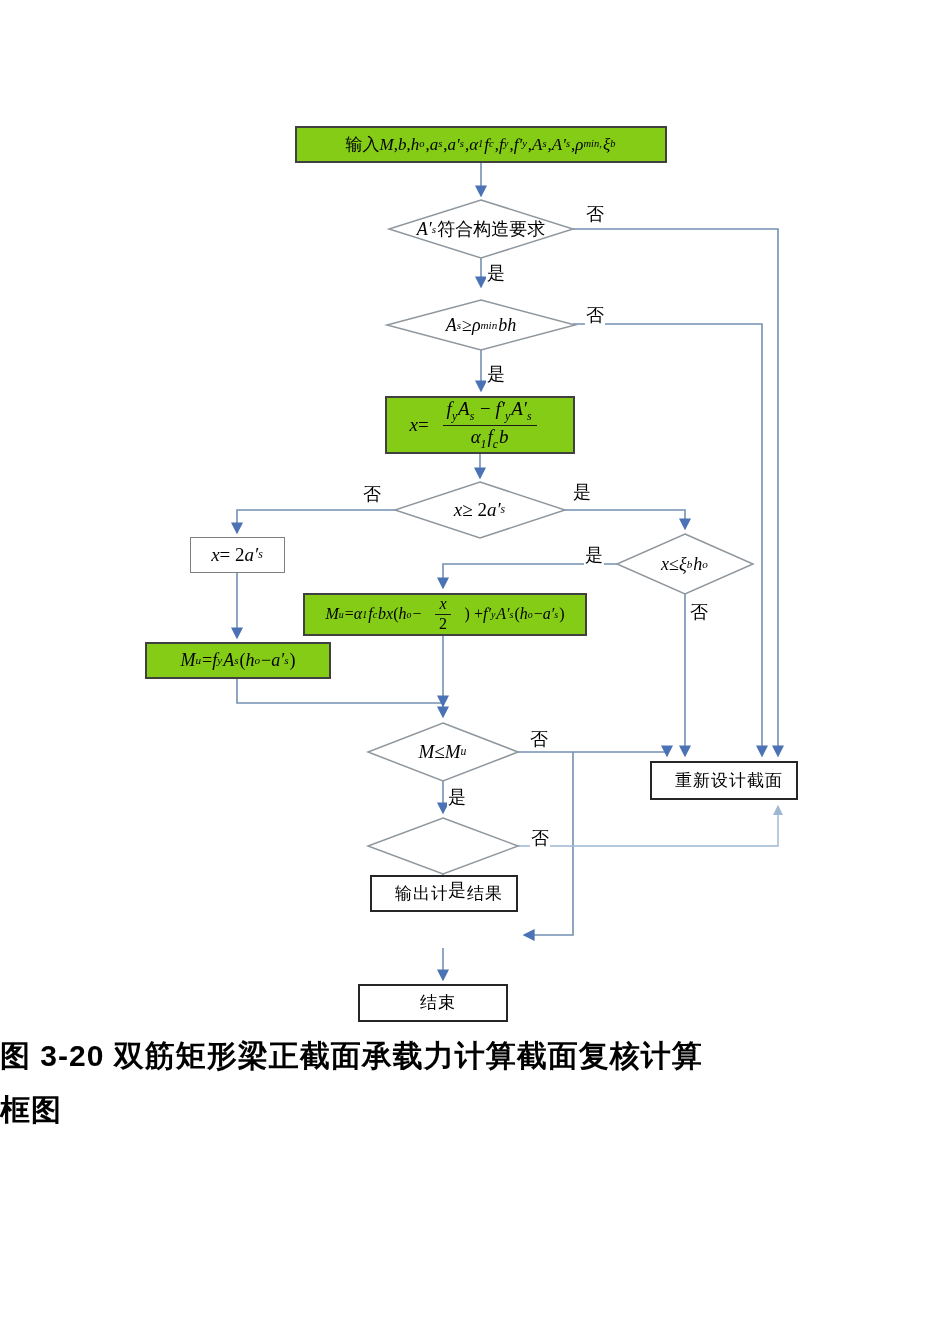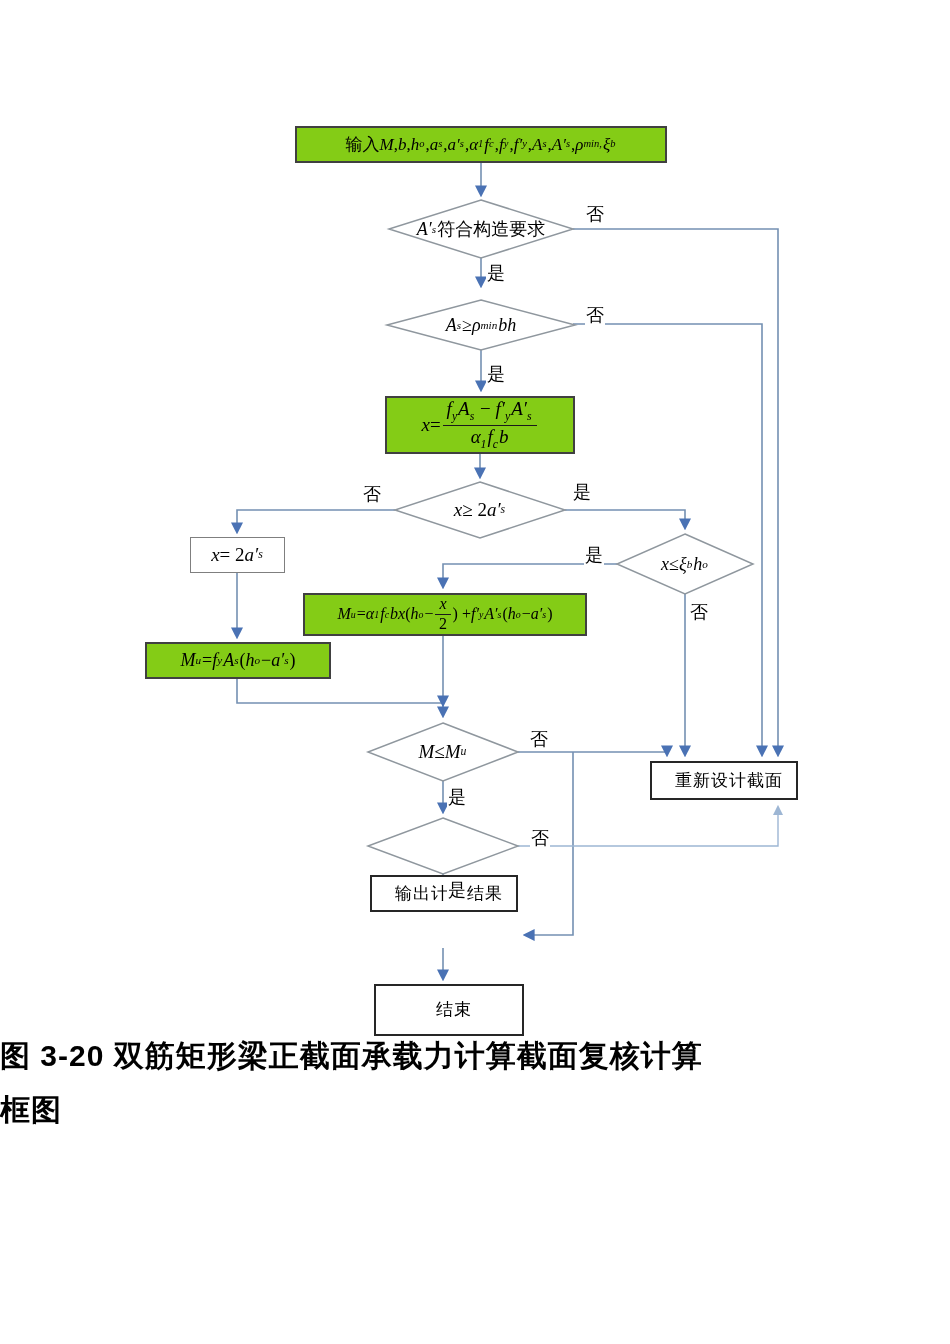--- a/index.html
+++ b/index.html
@@ -12,21 +12,21 @@
   .rect-light{background:#fff;border:1.5px solid #7f7f7f;}
   .terminal{background:#fff;border:2px solid var(--terminalBorder,#262626);padding-left:10px;}
   .dmtxt{background:transparent;}
   .fx{font-size:18px;white-space:nowrap;}
   .fx-sm{font-size:16px;}
   .fx-md{font-size:17px;}
   .fx-lg{font-size:19px;}
   .cjk{font-size:17px;letter-spacing:1px;}
   .it{font-style:italic;}
   .sb{font-size:0.62em;font-style:italic;vertical-align:-0.45em;margin:0 1px 0 0;}
-  .frac{display:inline-block;vertical-align:middle;text-align:center;margin:0 2px;line-height:1.05;}
+  .frac{display:inline-block;vertical-align:middle;text-align:center;margin:0 14px;line-height:1.05;}
   .frac .num{display:block;border-bottom:1.3px solid #1a1a1a;padding:0 4px 1px;}
   .frac .den{display:block;padding-top:1px;}
   .elabel{position:absolute;font-size:18px;color:#000;background:#fff;padding:0 1px;}
   .caption{position:absolute;left:0;width:950px;text-align:left;font-weight:bold;
            font-family:"Liberation Sans",sans-serif;font-size:30px;color:#000;letter-spacing:1px;}
 </style>
 </head>
 <body>
 
 <div id="canvas">
@@ -172,21 +172,21 @@
       <span> − </span>
       <span class="it">a′</span>
       <span class="sb it">s</span>
       <span>)</span>
     </div>
 
   <div class="node terminal cjk" style="left:650px;top:761px;width:148px;height:39px;">重新设计截面</div>
 
   <div class="node terminal cjk" style="left:370px;top:875px;width:148px;height:37px;">输出计算结果</div>
 
-  <div class="node terminal cjk" style="left:374px;top:984px;width:150px;height:52px;">结束</div>
+  <div class="node terminal cjk" style="left:358px;top:984px;width:150px;height:38px;">结束</div>
 
   <div class="node dmtxt fx" style="left:389px;top:205px;width:184px;height:48px;">
       <span class="it">A′</span>
       <span class="sb it">s</span>
       <span> 符合构造要求</span>
     </div>
 
   <div class="node dmtxt fx" style="left:387px;top:301px;width:188px;height:48px;">
       <span class="it">A</span>
       <span class="sb it">s</span>

